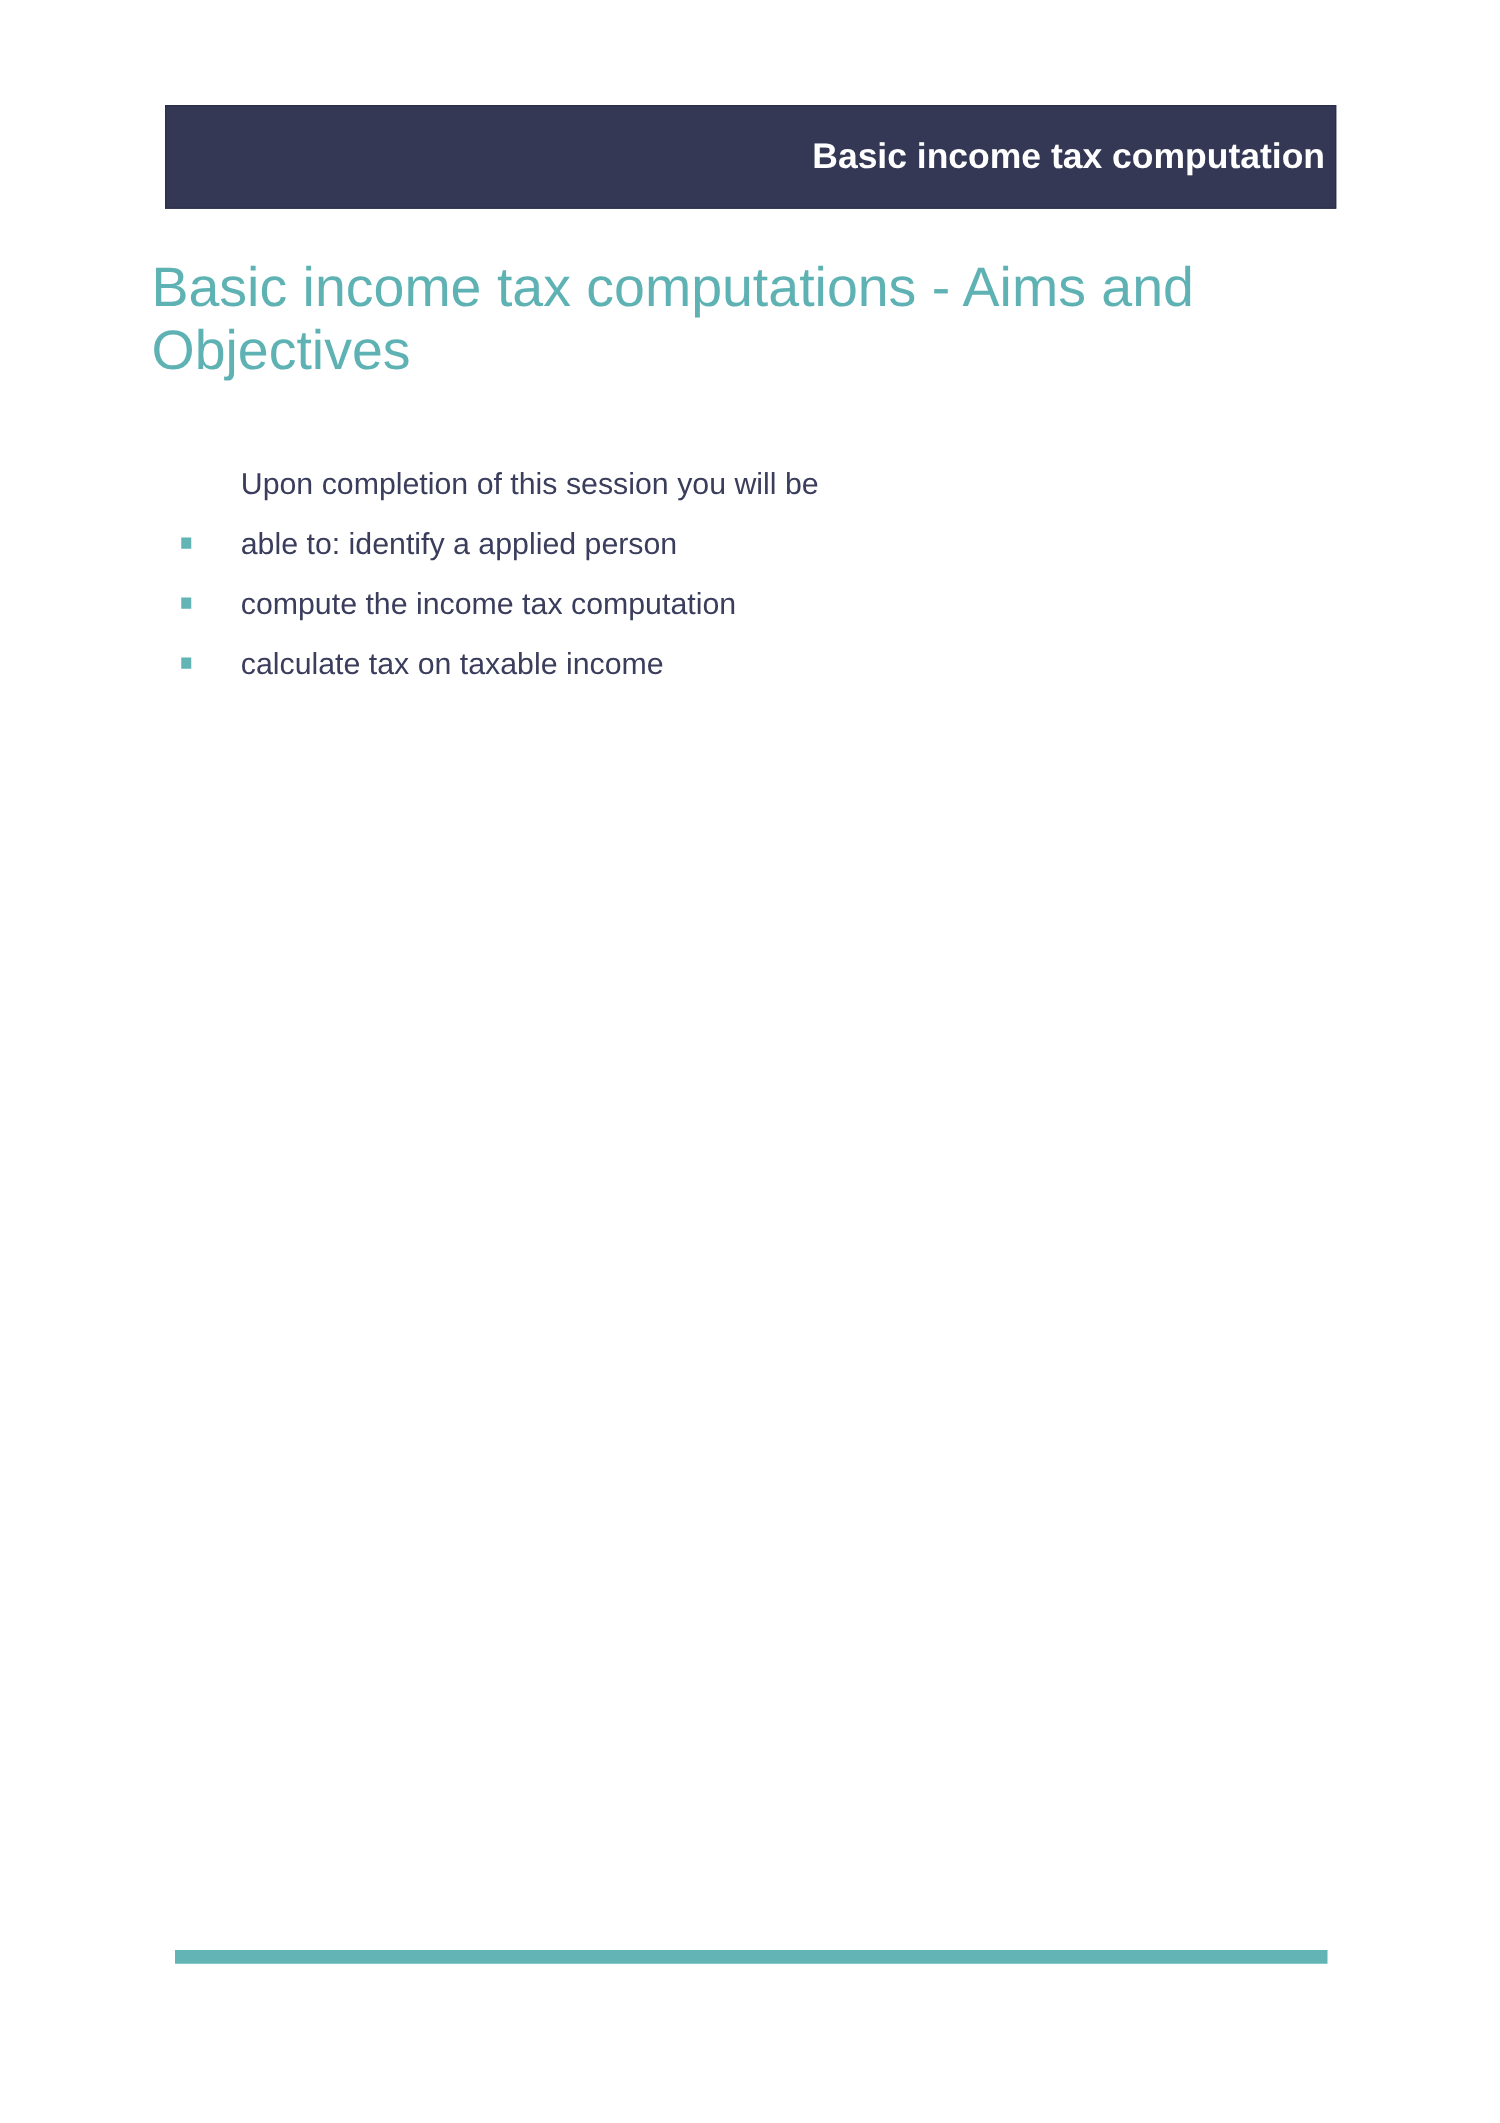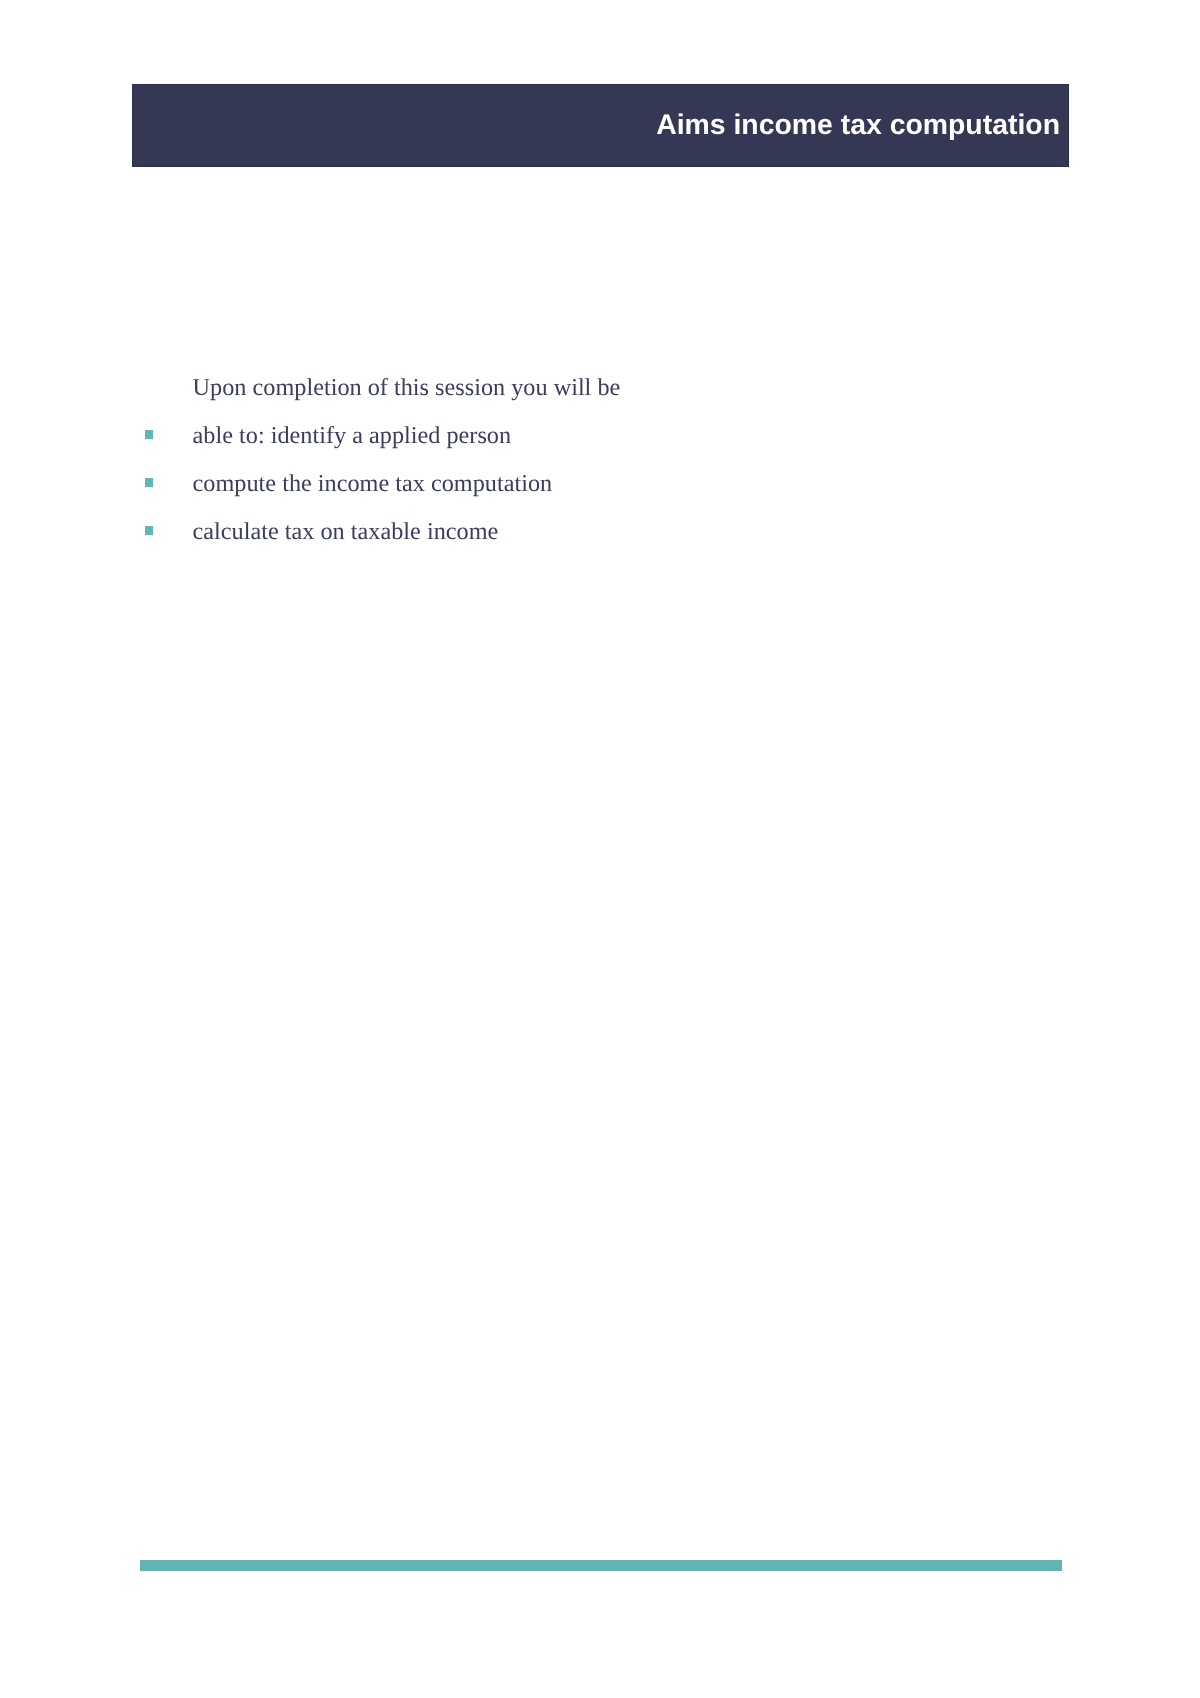--- a/index.html
+++ b/index.html
@@ -64,21 +64,20 @@
   .bullets {
     position: absolute;
     left: 0;
     top: 376px;
     width: 1200px;
   }
   .bullet-row {
     position: relative;
     width: 1200px;
     height: 48px;
-    font-family: Liberation Serif, serif;
   }
   .bullet-mark {
     position: absolute;
     left: 145px;
     top: 6.2px;
     width: 7.6px;
     height: 9.3px;
     background: #62B4B5;
   }
   .bullet-text {
@@ -101,24 +100,25 @@
     background: #62B4B5;
   }
 </style>
 </head>
 <body>
 
 <div class="page">
 
   <div class="header-band">
     <div class="header-title">
-        <span>Aims income tax computation</span>
+        <span>Basic income tax computation</span>
       </div>
   </div>
 
+  <h1 class="slide-title">Basic income tax computations - Aims and Objectives</h1>
 
   <div class="bullets">
 
     <div class="bullet-row no-mark">
 
       <span class="bullet-text">Upon completion of this session you will be</span>
     </div>
 
     <div class="bullet-row">
       <span class="bullet-mark"></span>

